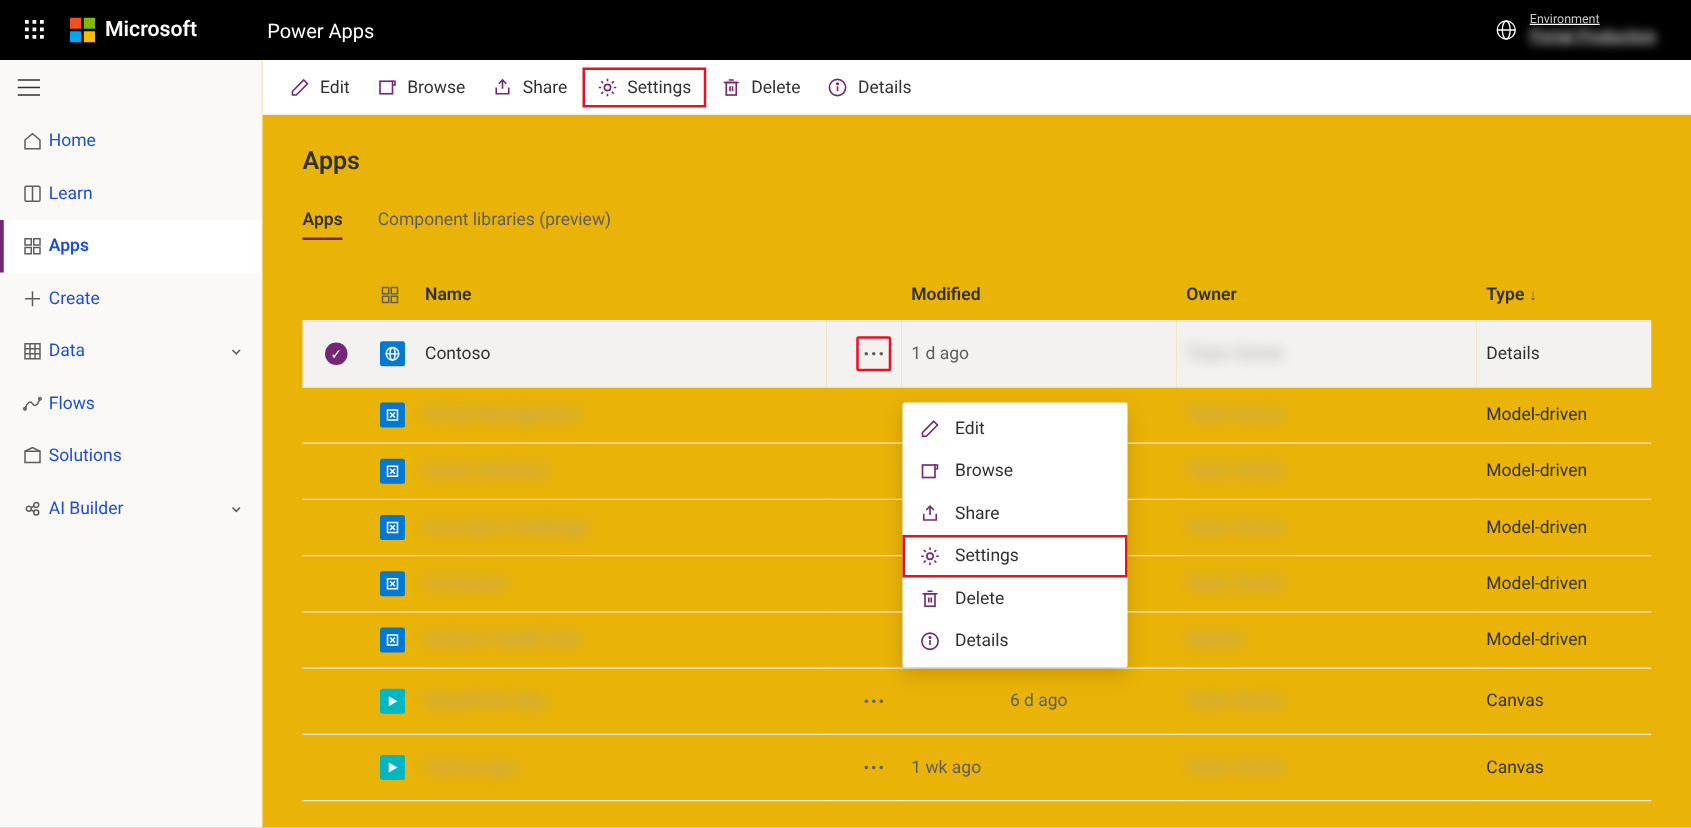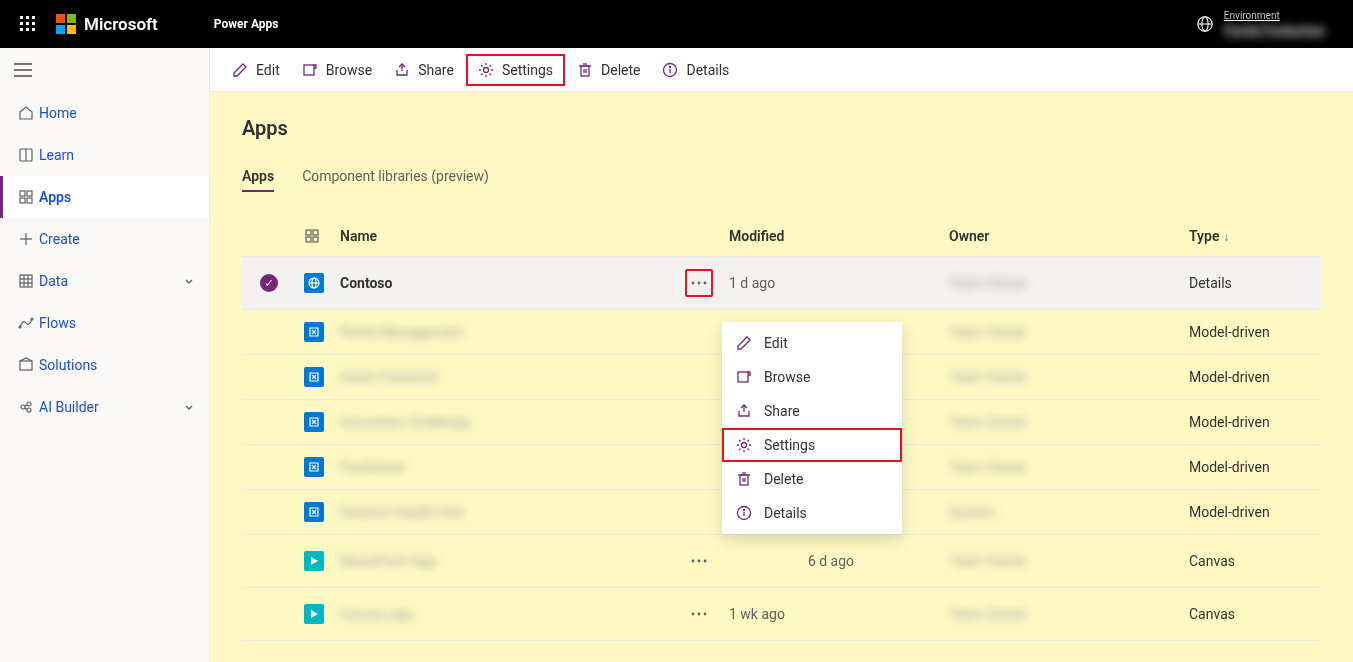--- a/index.html
+++ b/index.html
@@ -3,30 +3,30 @@
   <meta charset="utf-8">
   <style>
     * { box-sizing: border-box; margin: 0; padding: 0; font-family: "Segoe UI", "Segoe UI Web (West European)", -apple-system, BlinkMacSystemFont, Roboto, "Helvetica Neue", sans-serif; }
     body { background: #faf9f8; color: #323130; font-size: 14px; width: 1353px; height: 662px; overflow: hidden; }
 
     
     .header { height: 48px; background: #000; color: #fff; display: flex; align-items: center; padding: 0 8px; }
     .waffle { width: 40px; height: 48px; display: flex; align-items: center; justify-content: center; cursor: pointer; }
     .ms-logo { display: flex; align-items: center; gap: 8px; margin-left: 8px; }
     .brand-text { font-size: 17px; font-weight: 600; }
-    .product-name { font-size: 12px; font-weight: 700; margin-left: 56px; }
+    .product-name { font-size: 16px; font-weight: 400; margin-left: 56px; }
     .header-right { margin-left: auto; display: flex; align-items: center; gap: 10px; padding-right: 20px; }
     .env-block { line-height: 1.2; text-decoration: underline; }
     .env-label { font-size: 10px; color: #c8c6c4; }
     .env-name { font-size: 13px; color: #fff; filter: blur(4px); }
 
     
     .main { display: flex; height: calc(662px - 48px); }
     .sidebar { width: 210px; background: #faf9f8; border-right: 1px solid #edebe9; }
-    .content { flex: 1; background: #fef9c3; position: relative; }
+    .content { flex: 1; background: #eab308; position: relative; }
 
     
     .nav-toggle { height: 44px; display: flex; align-items: center; padding: 0 14px; cursor: pointer; }
     .nav-item { height: 42px; display: flex; align-items: center; padding: 0 14px 0 14px; gap: 4px; cursor: pointer; color: #1d4ed8; border-left: 3px solid transparent; }
     .nav-item.active { background: #fff; border-left: 3px solid #742774; font-weight: 600; }
     .nav-caret { margin-left: auto; color: #605e5c; }
     .nav-icon { width: 18px; height: 18px; display: flex; align-items: center; justify-content: center; color: #605e5c; }
 
     
     .cmdbar { height: 44px; border-bottom: 1px solid #edebe9; display: flex; align-items: center; padding: 0 12px; gap: 2px; background:#fff; }
@@ -45,21 +45,21 @@
     .table { width: 100%; border-collapse: collapse; }
     .table thead th { text-align: left; font-weight: 600; font-size: 14px; color: #323130; padding: 12px 8px; border-bottom: 1px solid #edebe9;}
     .table tbody td { padding: 12px 8px; border-bottom: 1px solid #edebe9; color: #323130; vertical-align: middle; }
     .col-sel { width: 54px; }
     .col-icon { width: 30px; }
     .col-name { }
     .col-mod { width: 220px; }
     .col-owner { width: 240px; }
     .col-type { width: 140px; }
     tr.selected td { background: #f3f2f1; }
-    .row-name { font-weight: 700; color:#323130;margin-top:44px;}
+    .row-name { font-weight: 400; color:#323130;margin-top:44px;}
     .row-more { width: 28px; height: 28px; display:inline-flex; align-items:center; justify-content:center; color:#605e5c; cursor:pointer; border-radius:2px;}
     .row-more.boxed{border:2px solid #e81123;}
     .app-icon { width: 20px; height: 20px; border-radius:2px; display:inline-flex; align-items:center; justify-content:center; color:#fff; font-size:11px;}
     .app-icon.portal{background:#0078d4;}
     .app-icon.model{background:#0078d4;}
     .app-icon.canvas{background:#00b7c3;}
     .blurred { filter: blur(5px); color:#a19f9d;}
     .check-badge{width:18px;height:18px;border-radius:50%;background:#742774;display:inline-flex;align-items:center;justify-content:center;color:#fff;font-size:11px;}
     .sort-arrow{font-size:12px;margin-left:4px;color:#605e5c;}
 

